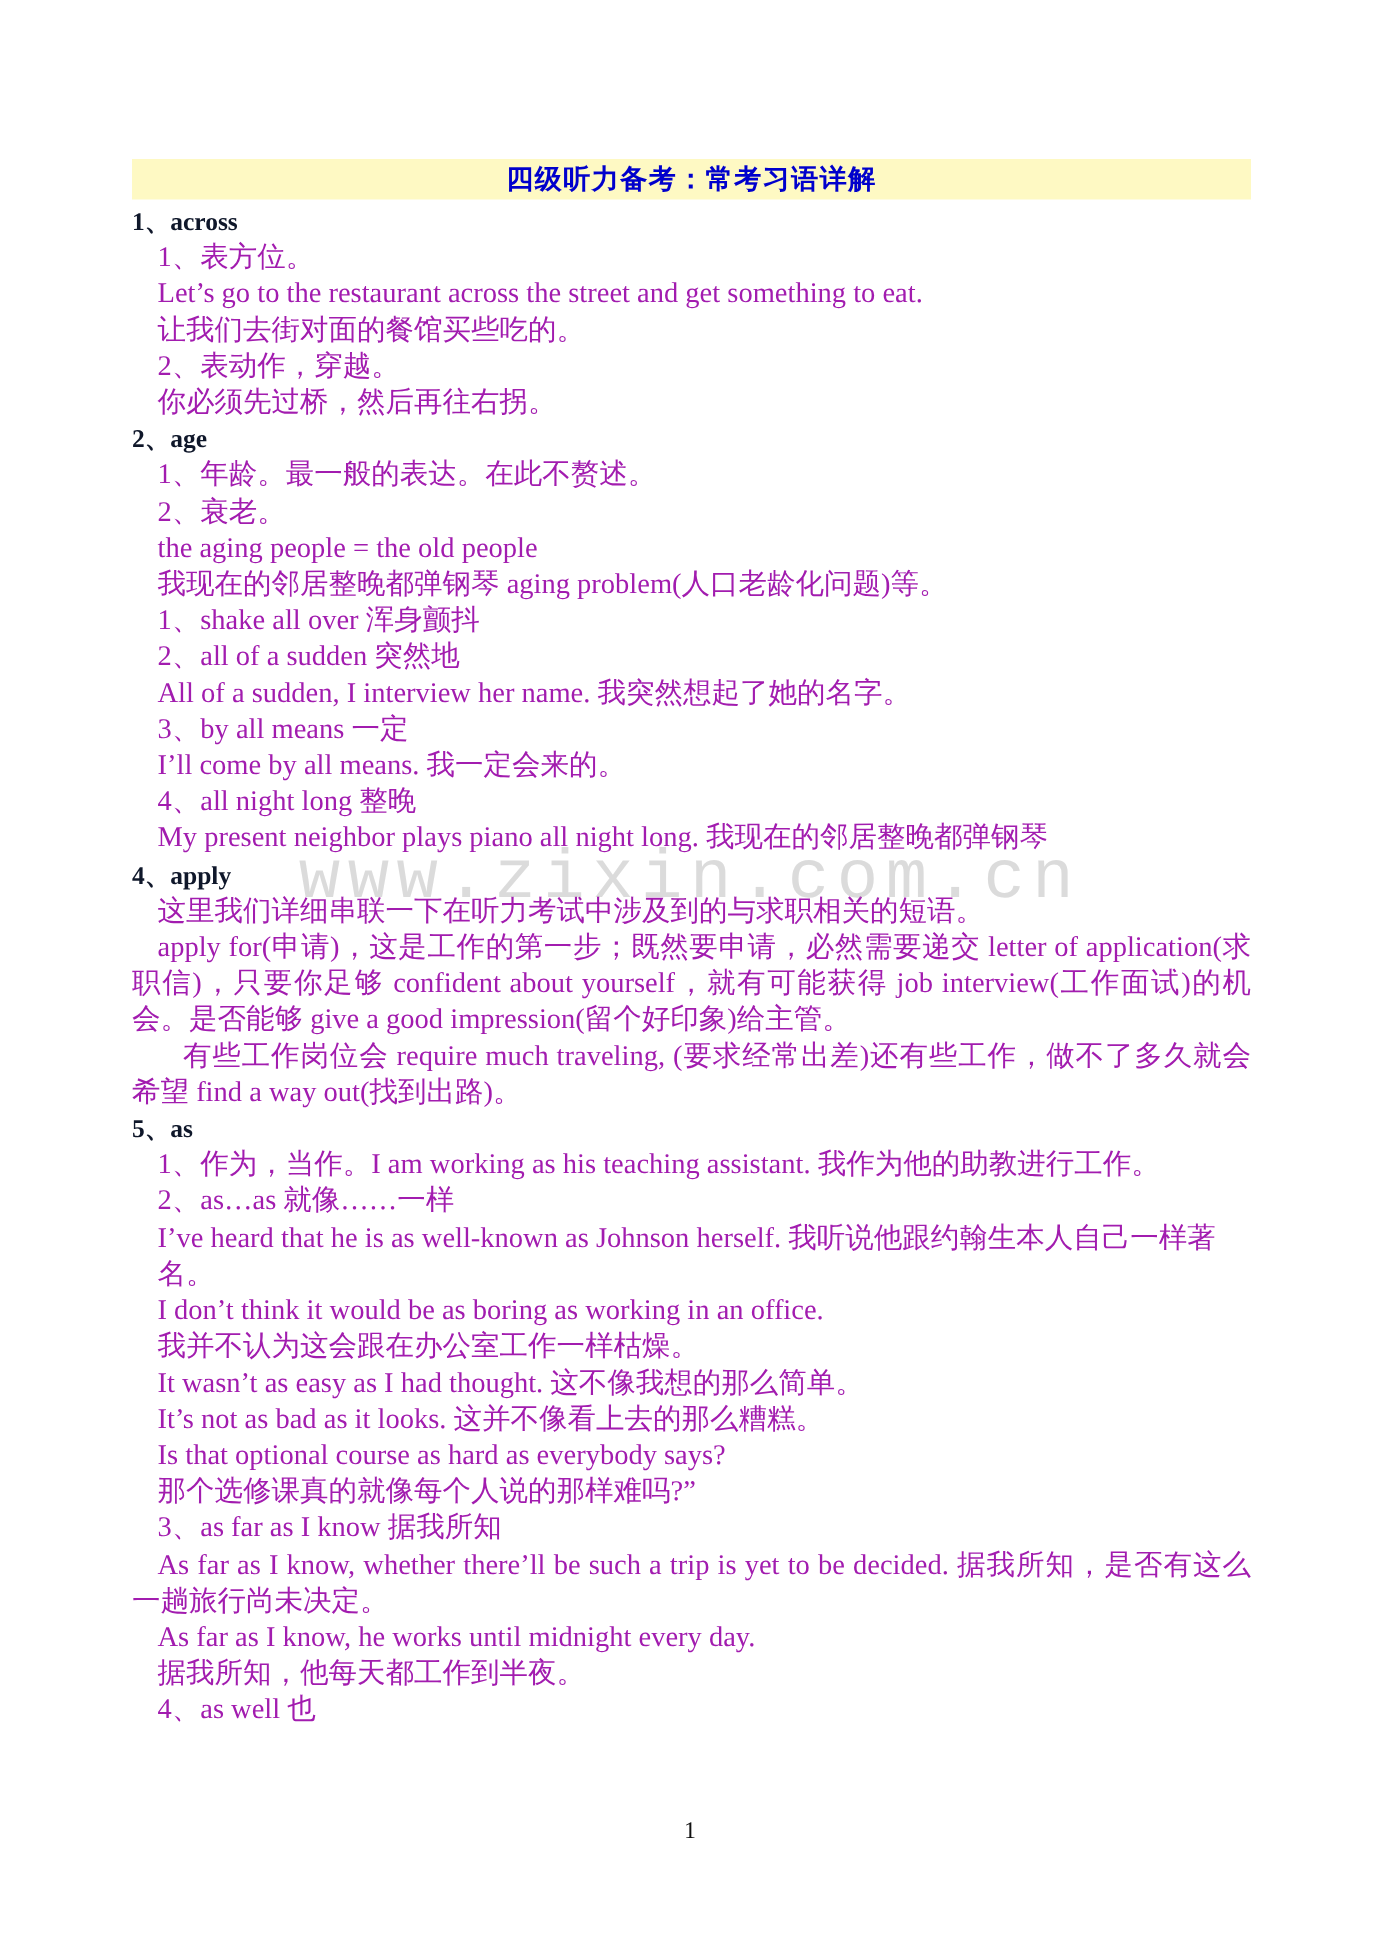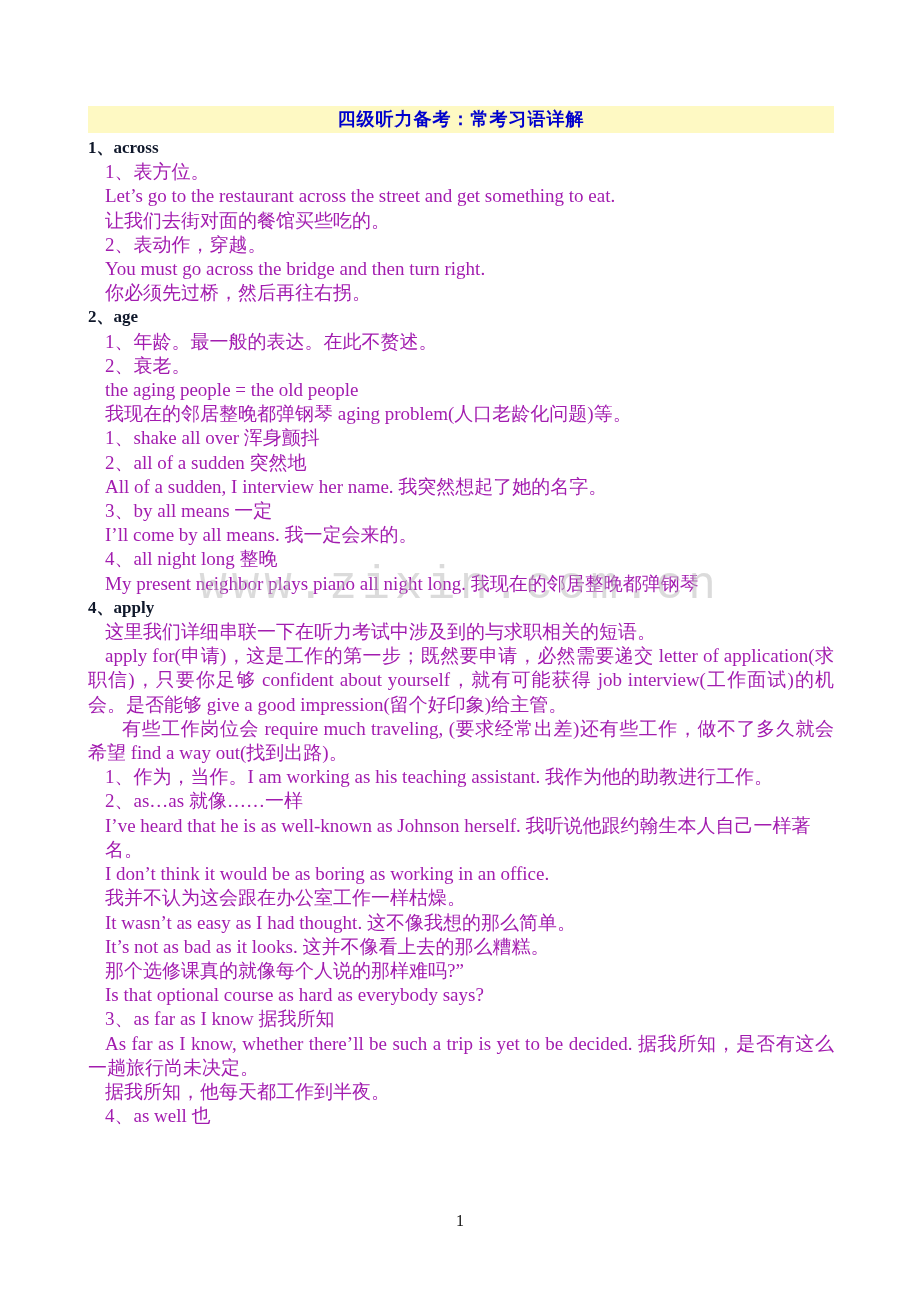--- a/index.html
+++ b/index.html
@@ -78,21 +78,20 @@
 
   <div class="content">
     <div class="title">四级听力备考：常考习语详解</div>
     <div>
         <div class="section">
           <div class="heading">1、across</div>
           <div class="line ind1">1、表方位。</div>
           <div class="line ind1">Let’s go to the restaurant across the street and get something to eat.</div>
           <div class="line ind1">让我们去街对面的餐馆买些吃的。</div>
           <div class="line ind1">2、表动作，穿越。</div>
-          <div class="line ind1">You must go across the bridge and then turn right.</div>
           <div class="line ind1">你必须先过桥，然后再往右拐。</div>
         </div>
         <div class="section">
           <div class="heading">2、age</div>
           <div class="line ind1">1、年龄。最一般的表达。在此不赘述。</div>
           <div class="line ind1">2、衰老。</div>
           <div class="line ind1">the aging people = the old people</div>
           <div class="line ind1">我现在的邻居整晚都弹钢琴 aging problem(人口老龄化问题)等。</div>
         </div>
         <div class="section">
@@ -104,31 +103,33 @@
           <div class="line ind1">4、all night long  整晚</div>
           <div class="line ind1">My present neighbor plays piano all night long.  我现在的邻居整晚都弹钢琴</div>
         </div>
         <div class="section">
           <div class="heading">4、apply</div>
           <div class="line ind1">这里我们详细串联一下在听力考试中涉及到的与求职相关的短语。</div>
           <div class="para ind1">apply for(申请)，这是工作的第一步；既然要申请，必然需要递交 letter of application(求职信)，只要你足够 confident about yourself，就有可能获得 job interview(工作面试)的机会。是否能够 give a good impression(留个好印象)给主管。</div>
           <div class="para ind2">有些工作岗位会 require much traveling, (要求经常出差)还有些工作，做不了多久就会希望 find a way out(找到出路)。</div>
         </div>
         <div class="section">
+          <div class="heading">5、as</div>
           <div class="line ind1">1、作为，当作。I am working as his teaching assistant.  我作为他的助教进行工作。</div>
           <div class="line ind1">2、as…as  就像……一样</div>
           <div class="line ind1">I’ve heard that he is as well-known as Johnson herself.  我听说他跟约翰生本人自己一样著名。</div>
           <div class="line ind1">I don’t think it would be as boring as working in an office.</div>
           <div class="line ind1">我并不认为这会跟在办公室工作一样枯燥。</div>
           <div class="line ind1">It wasn’t as easy as I had thought.  这不像我想的那么简单。</div>
           <div class="line ind1">It’s not as bad as it looks.  这并不像看上去的那么糟糕。</div>
+          <div class="line ind1">Is that optional course as hard as everybody says?</div>
           <div class="line ind1">那个选修课真的就像每个人说的那样难吗?”</div>
-          <div class="line ind1">Is that optional course as hard as everybody says?</div>
           <div class="line ind1">3、as far as I know  据我所知</div>
           <div class="para ind1">As far as I know, whether there’ll be such a trip is yet to be decided.  据我所知，是否有这么一趟旅行尚未决定。</div>
+          <div class="line ind1">As far as I know, he works until midnight every day.</div>
           <div class="line ind1">据我所知，他每天都工作到半夜。</div>
           <div class="line ind1">4、as well  也</div>
         </div>
       </div>
   </div>
 
   <div class="pagenum">1</div>
 </div>
 
 </body></html>

